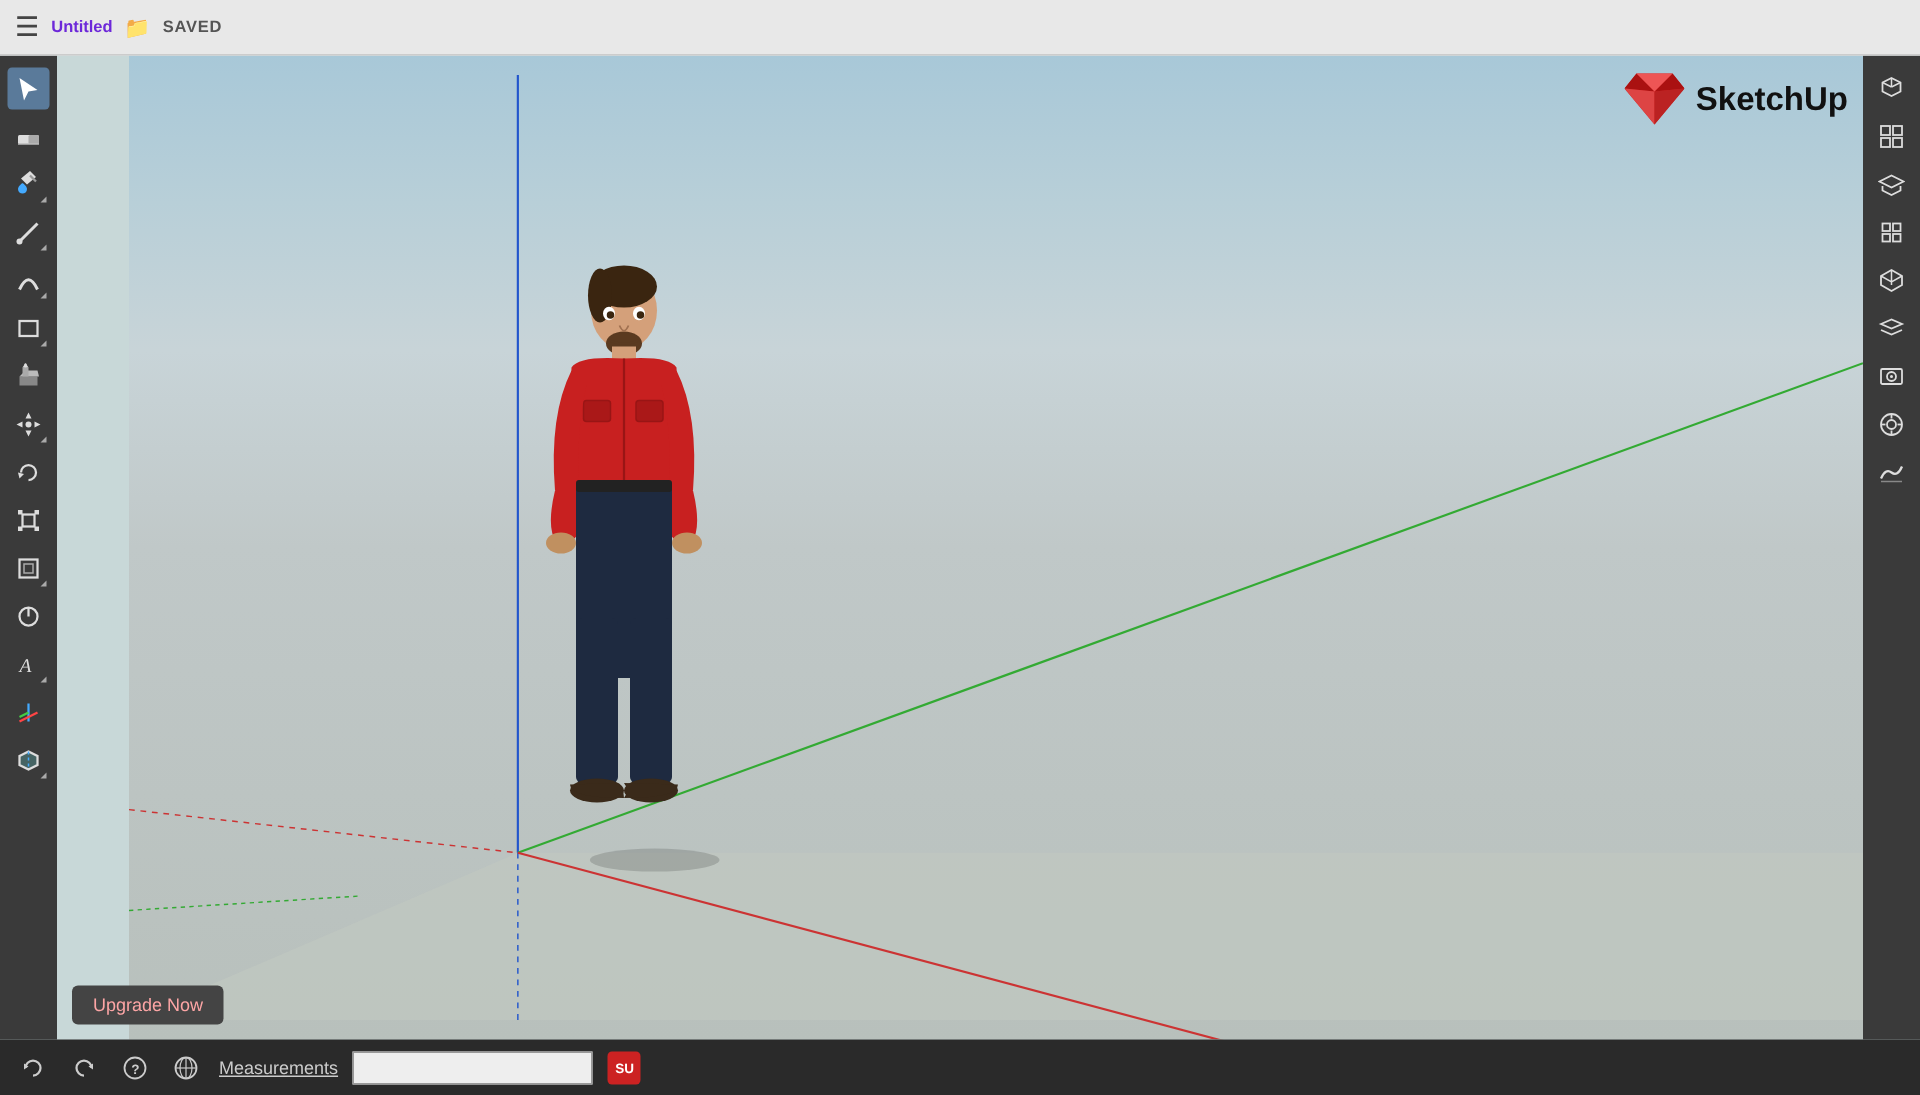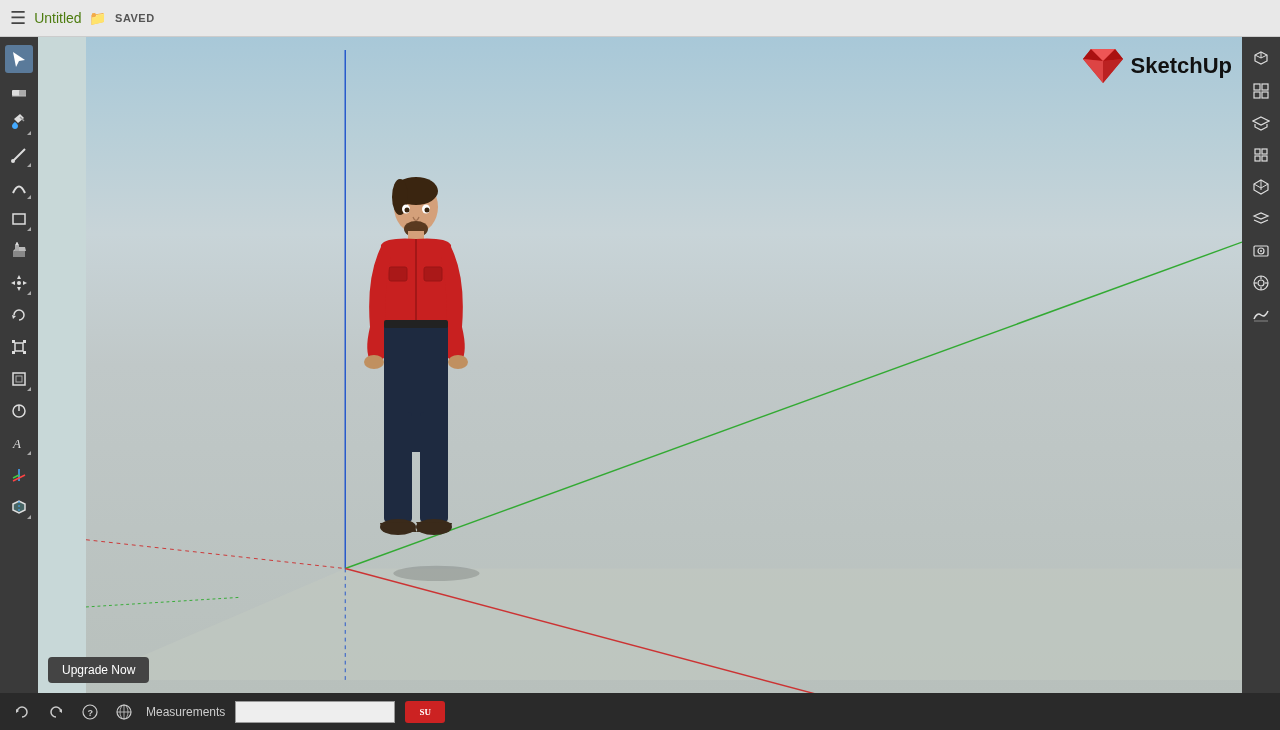--- a/index.html
+++ b/index.html
@@ -13,21 +13,21 @@
       display: flex;
       align-items: center;
       padding: 0 10px;
       gap: 8px;
       border-bottom: 1px solid #ccc;
       position: absolute;
       top: 0; left: 0;
       z-index: 100;
     }
     #titlebar .menu-icon { font-size: 18px; cursor: pointer; color: #444; }
-    #titlebar .title { font-size: 14px; color: #4d7c0f; font-weight: 400; }
+    #titlebar .title { font-size: 11px; color: #6d28d9; font-weight: 700; }
     #titlebar .folder-icon { font-size: 14px; color: #666; }
     #titlebar .saved-badge {
       font-size: 11px;
       color: #555;
       background: transparent;
       font-weight: 700;
       letter-spacing: 0.5px;
     }
 
     
@@ -145,47 +145,47 @@
       color: #ccc; cursor: pointer; font-size: 14px;
     }
     .status-text {
       flex: 1;
       font-size: 12px;
       color: #ddd;
     }
     .measurements-label {
       font-size: 12px;
       color: #ccc;
+      text-decoration: underline;
     }
     .measurements-input {
       width: 160px;
       height: 22px;
       background: #eee;
       border: 1px solid #999;
       font-size: 12px;
       padding: 2px 4px;
     }
     .su-badge {
-      width: 40px; height: 22px;
+      width: 22px; height: 22px;
       background: #cc2222;
       border-radius: 3px;
       display: flex; align-items: center; justify-content: center;
       color: white;
       font-size: 9px;
       font-weight: bold;
-      font-family: Liberation Serif, serif;
     }
 
     
     #upgrade-btn {
       position: absolute;
       bottom: 47px;
       left: 48px;
       background: #444;
-      color: #ffffff;
+      color: #fca5a5;
       font-size: 12px;
       padding: 6px 14px;
       border-radius: 4px;
       cursor: pointer;
       border: none;
       z-index: 50;
       text-align: center;
     }
 
     

